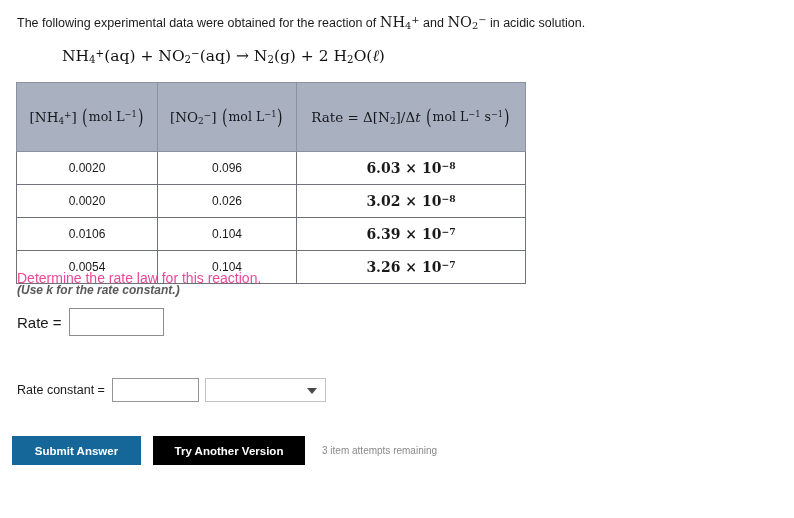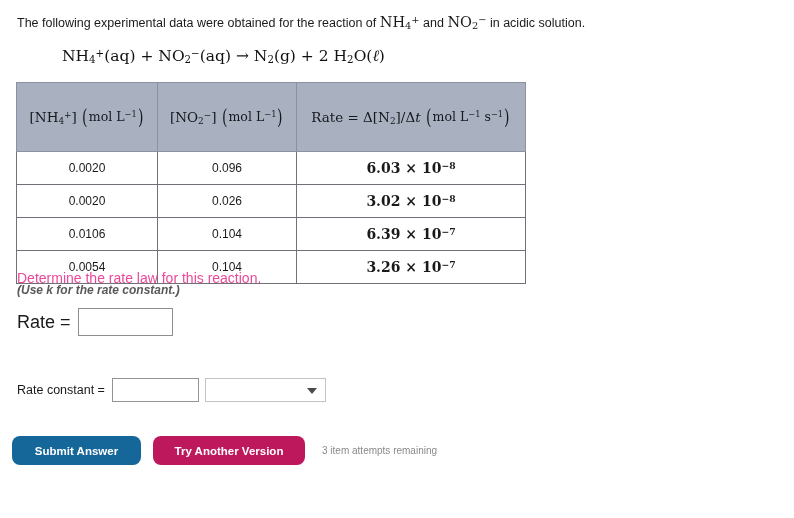--- a/index.html
+++ b/index.html
@@ -149,21 +149,21 @@
   }
 
   .rate-row {
     position: absolute;
     left: 17px;
     top: 308px;
     display: flex;
     align-items: center;
   }
   .rate-row .lbl {
-    font-size: 18px;
+    font-size: 15px;
     color: #1a1a1a;
     margin-right: 7px;
   }
   .rate-input {
     width: 95px;
     height: 28px;
     border: 1px solid #8d8d8d;
     background: #ffffff;
     box-sizing: border-box;
     font-family: "Liberation Sans", sans-serif;
@@ -231,32 +231,32 @@
     display: flex;
     align-items: center;
   }
   .btn {
     border: none;
     cursor: pointer;
     font-family: "Liberation Sans", sans-serif;
     font-size: 11.5px;
     font-weight: bold;
     color: #ffffff;
-    border-radius: 8px;
+    border-radius: 0;
     height: 29px;
     display: flex;
     align-items: center;
     justify-content: center;
   }
   .btn-submit {
     background: #156699;
     width: 129px;
   }
   .btn-another {
-    background: #be185d;
+    background: #000000;
     width: 152px;
     margin-left: 12px;
   }
   .attempts {
     margin-left: 17px;
     font-size: 10px;
     color: #8a8a8a;
   }
 </style>
 </head>

